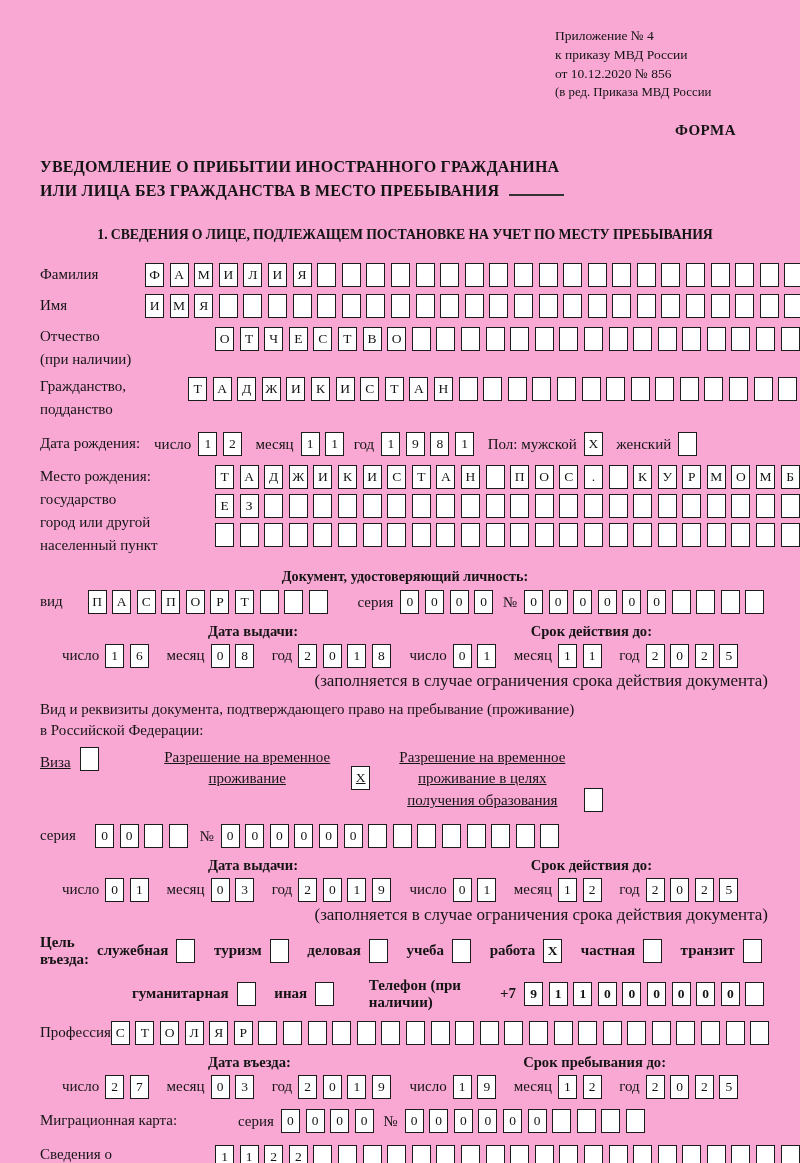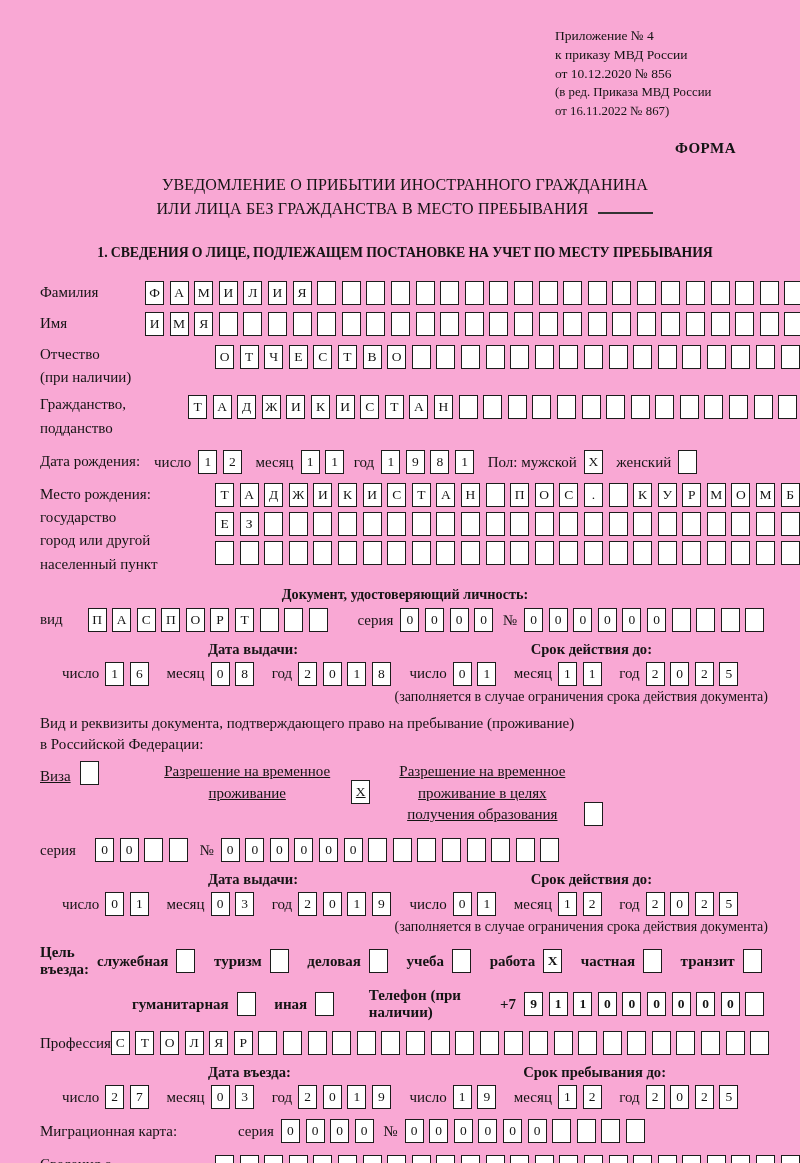--- a/index.html
+++ b/index.html
@@ -2,21 +2,21 @@
 <html><head>
 <meta charset="utf-8">
 <style>
   html,body{margin:0;padding:0;background:#f2f2f2;}
   .page{width:800px;height:1163px;margin:0 auto;background:#f9a8d4;color:#141414;
         font-family:"Liberation Serif","DejaVu Serif",serif;font-size:15px;
         box-sizing:border-box;padding:26px 30px 8px 40px;overflow:hidden;position:relative;}
   .refblock{margin-left:auto;width:215px;font-size:13.5px;line-height:1.42;}
   .refblock .ref2{font-size:12.8px;}
   .forma{font-weight:700;text-align:right;padding-right:34px;margin-top:20px;font-size:15px;letter-spacing:.5px;}
-  .title{text-align:center;font-weight:400;font-size:16px;line-height:1.5;margin-top:16px;letter-spacing:.2px;}
+  .title{text-align:left;font-weight:700;font-size:16px;line-height:1.5;margin-top:16px;letter-spacing:.2px;}
   .uline{display:inline-block;width:55px;border-bottom:2px solid #333;margin-left:10px;height:14px;}
   .sec1{font-weight:700;font-size:13.8px;margin-top:24px;text-align:center;letter-spacing:-.1px;}
   .row{display:flex;align-items:flex-start;margin-top:7px;}
   .rowc{display:flex;align-items:center;}
   .lbl{flex:0 0 auto;padding-top:3px;}
   .w105{width:105px;}
   .w148{width:148px;}
   .w175{width:175px;}
   .lblcol{flex:0 0 auto;line-height:1.55;}
   .cells{display:flex;flex-wrap:nowrap;}
@@ -32,41 +32,40 @@
   .dh{display:flex;font-weight:700;margin-top:9px;font-size:14.6px;}
   .dh .dh-l{margin-left:168px;}
   .dh .dh-r{margin-left:auto;margin-right:118px;}
   .dh3 .dh-r{margin-right:104px;}
   .drow{display:flex;align-items:center;margin-top:4px;}
   .dgrp{display:flex;align-items:center;}
   .dgrp .t{margin-right:6px;}
   .dgrp .t2{margin:0 6px 0 12px;}
   .dr-l{margin-left:22px;}
   .dr-r{margin-left:auto;margin-right:26px;}
-  .note{font-size:14px;text-align:right;margin-top:3px;margin-right:2px;}
+  .note{font-size:17px;text-align:right;margin-top:3px;margin-right:2px;}
   .plain{margin-top:10px;font-size:15px;}
   .chkrow{display:flex;align-items:flex-start;margin-top:8px;}
   .chk{display:flex;align-items:flex-end;text-decoration:underline;}
   .chk .txt{padding-top:2px;margin-right:9px;}
   .chk .txtc{text-align:center;line-height:1.45;margin-right:9px;}
   .purline{display:flex;align-items:center;margin-top:9px;font-weight:bold;}
   .purline .t{margin-right:8px;}
   .purline .grp{display:flex;align-items:center;margin-right:13px;}
 </style>
 </head>
 <body>
 
 <div class="page">
 
   <div class="refblock">
     <div>Приложение № 4</div>
     <div>к приказу МВД России</div>
     <div>от 10.12.2020 № 856</div>
     <div class="ref2">(в ред. Приказа МВД России</div>
-    <div class="ref2">от 16.11.2022 № 867)</div>
   </div>
   <div class="forma">ФОРМА</div>
 
   <div class="title">
     <div>УВЕДОМЛЕНИЕ О ПРИБЫТИИ ИНОСТРАННОГО ГРАЖДАНИНА</div>
     <div><span>ИЛИ ЛИЦА БЕЗ ГРАЖДАНСТВА В МЕСТО ПРЕБЫВАНИЯ</span><span class="uline"></span></div>
   </div>
 
   <div class="sec1">1. СВЕДЕНИЯ О ЛИЦЕ, ПОДЛЕЖАЩЕМ ПОСТАНОВКЕ НА УЧЕТ ПО МЕСТУ ПРЕБЫВАНИЯ</div>
 

